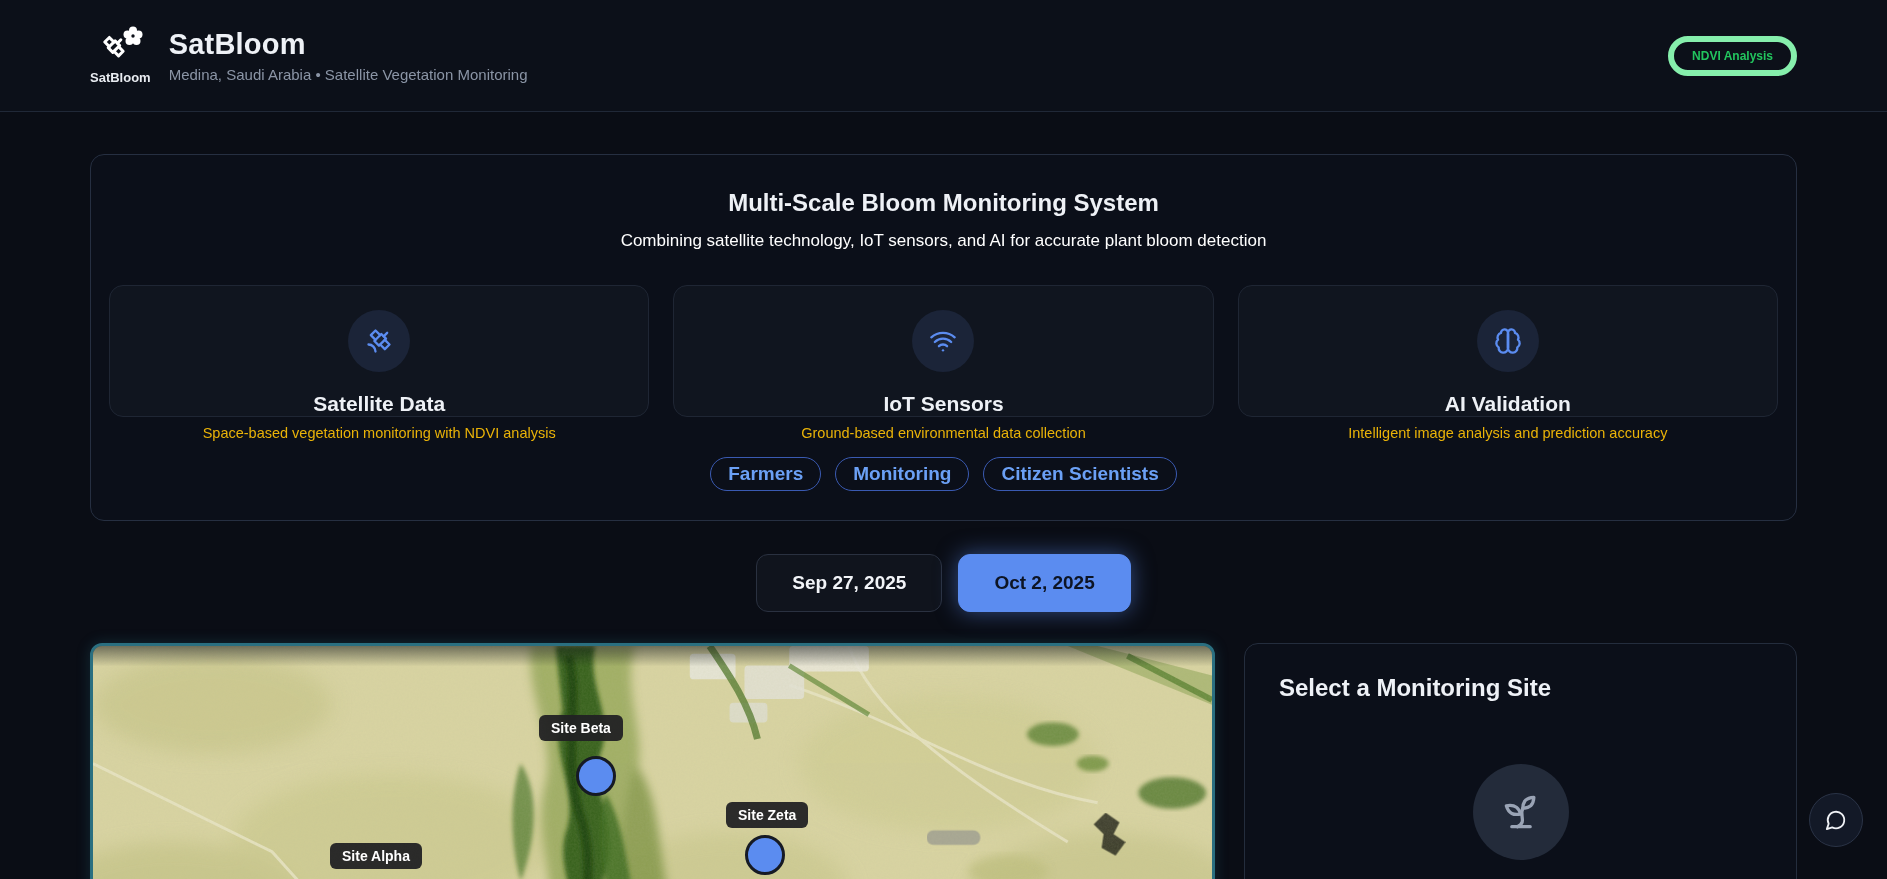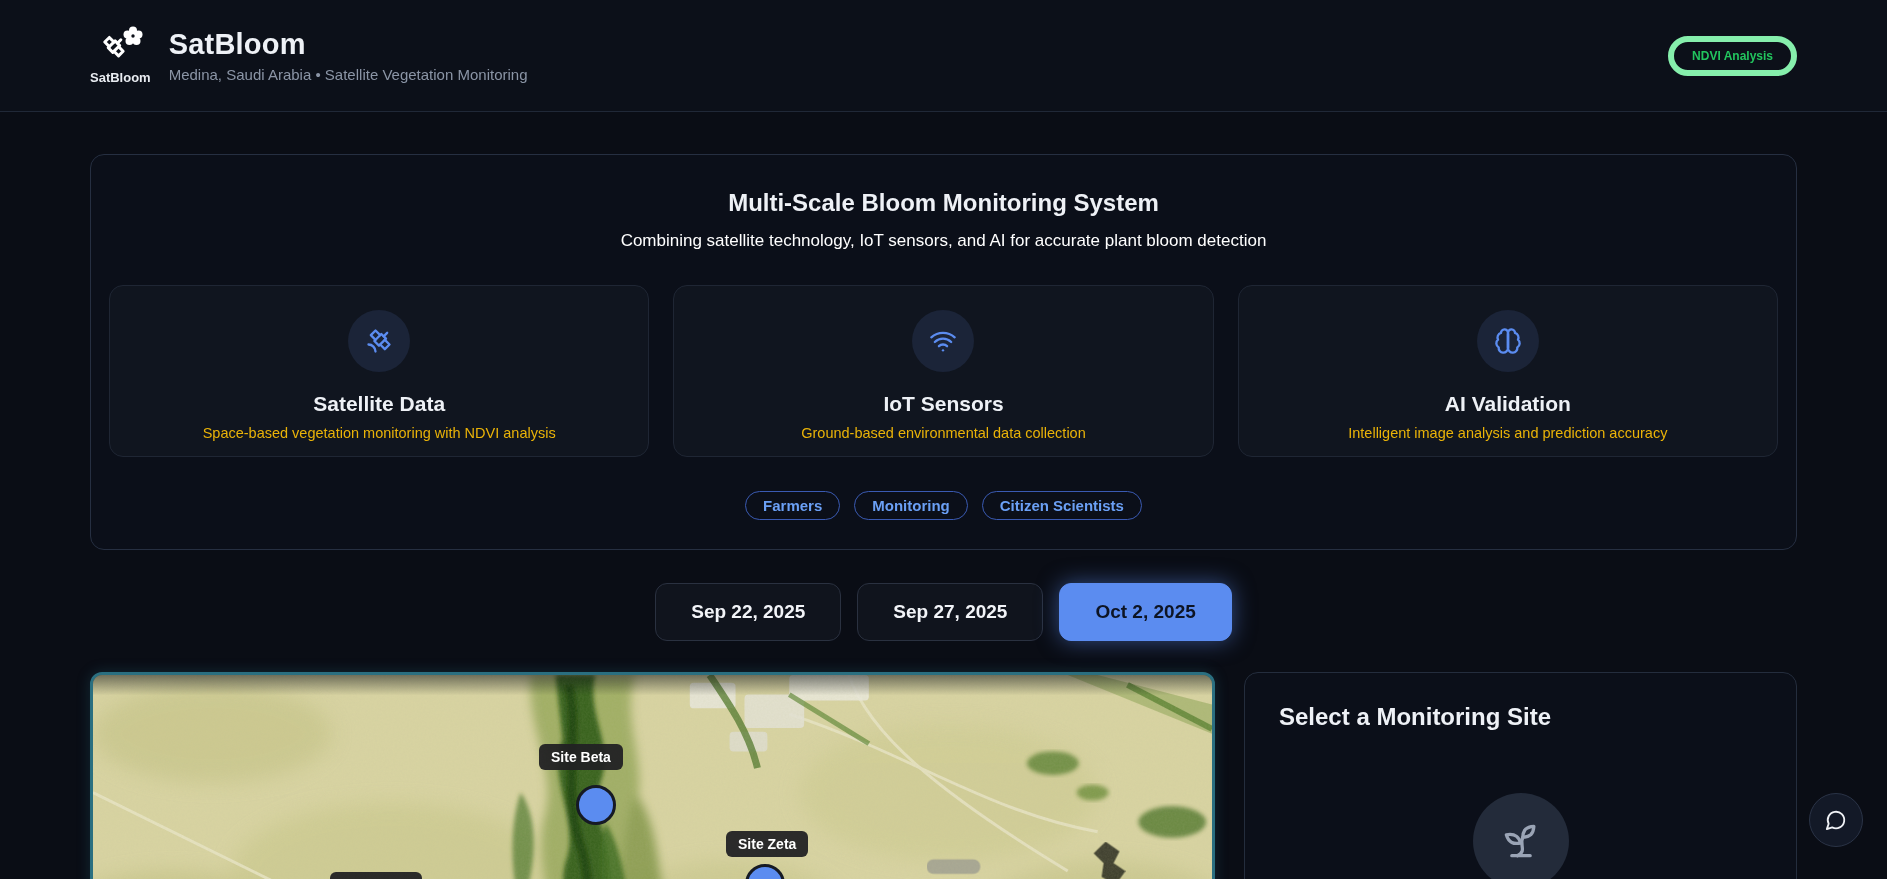--- a/index.html
+++ b/index.html
@@ -28,32 +28,32 @@
   
   .hero {
     margin:42px 90px 0; border:1px solid #262f41; border-radius:14px;
     background:#0b0f19; padding:34px 18px 29px; text-align:center;
   }
   .hero-title { font-size:24px; font-weight:700; }
   .hero-subtitle { font-size:17px; color:#ffffff; margin-top:14px; }
   .feature-grid { display:grid; grid-template-columns:repeat(3,1fr); gap:24px; margin-top:34px; }
   .feature-card {
     background:#10151f; border:1px solid #1f2634; border-radius:14px;
-    height:172px; padding:24px 20px; display:flex; flex-direction:column; align-items:center;
+    height:132px; padding:24px 20px; display:flex; flex-direction:column; align-items:center;
   }
   .feature-icon-wrap {
     width:62px; height:62px; border-radius:50%; background:#1b2438;
     display:flex; align-items:center; justify-content:center; color:#5b8cf0; flex:0 0 auto;
   }
   .feature-title { font-size:21px; font-weight:700; margin-top:20px; }
   .feature-desc { font-size:14.5px; color:#eab308; margin-top:9px; }
   .pill-row { display:flex; justify-content:center; gap:14px; margin-top:34px; }
   .pill {
     border:1px solid #3a5ab2; color:#6ba0f5; background:transparent; border-radius:999px;
-    padding:5px 17px; font-size:15px; font-weight:600; font-family:inherit; cursor:pointer;
+    padding:5px 17px; font-size:19px; font-weight:600; font-family:inherit; cursor:pointer;margin-top:6px;
   }
   
   .date-row { display:flex; justify-content:center; gap:16px; margin-top:33px; }
   .date-btn {
     background:#10141d; border:1px solid #2a3140; color:#f2f4f8; border-radius:12px;
     padding:17px 35px; font-size:19px; font-weight:700; font-family:inherit; cursor:pointer;
   }
   .date-btn.active {
     background:#5b8cf0; border-color:#5b8cf0; color:#0d1424;
     box-shadow:0 0 22px rgba(91,140,240,.5);
@@ -176,21 +176,20 @@
   </div>
 
   <div class="pill-row">
     <button class="pill">Farmers</button>
     <button class="pill">Monitoring</button>
     <button class="pill">Citizen Scientists</button>
   </div>
 </section>
 
 <div class="date-row">
-  <button class="date-btn">Sep 22, 2025</button>
   <button class="date-btn">Sep 27, 2025</button>
   <button class="date-btn active">Oct 2, 2025</button>
 </div>
 
 <div class="bottom">
   <div class="map-panel">
     <svg class="map-svg" viewBox="0 0 1125 300" preserveAspectRatio="none">
       <defs>
         <filter id="grain" x="0" y="0" width="100%" height="100%">
           <feTurbulence type="fractalNoise" baseFrequency="0.5" numOctaves="2" seed="4" result="n"></feTurbulence>

